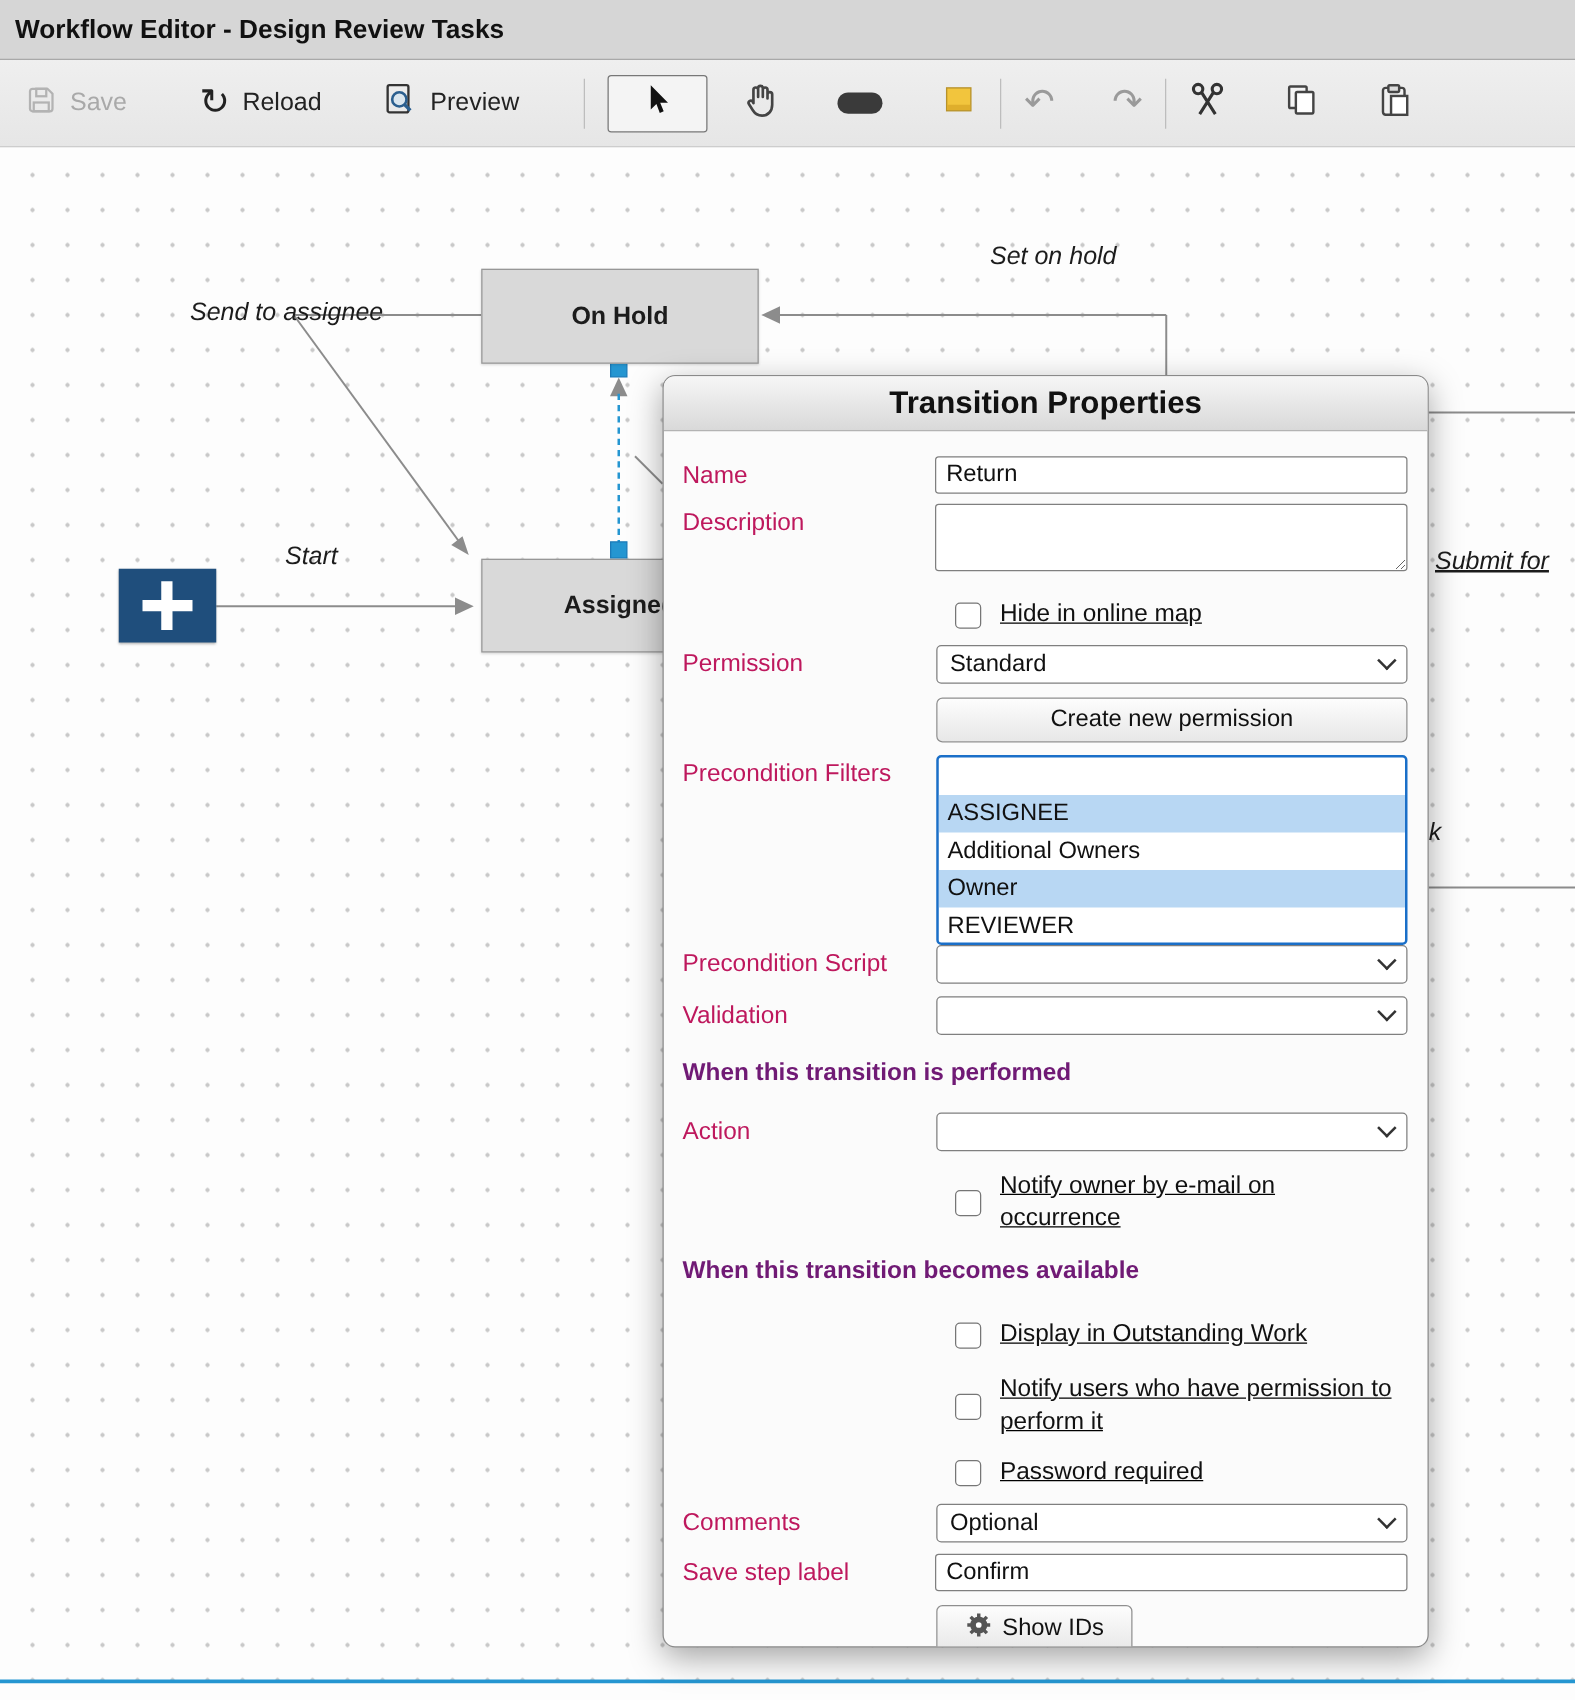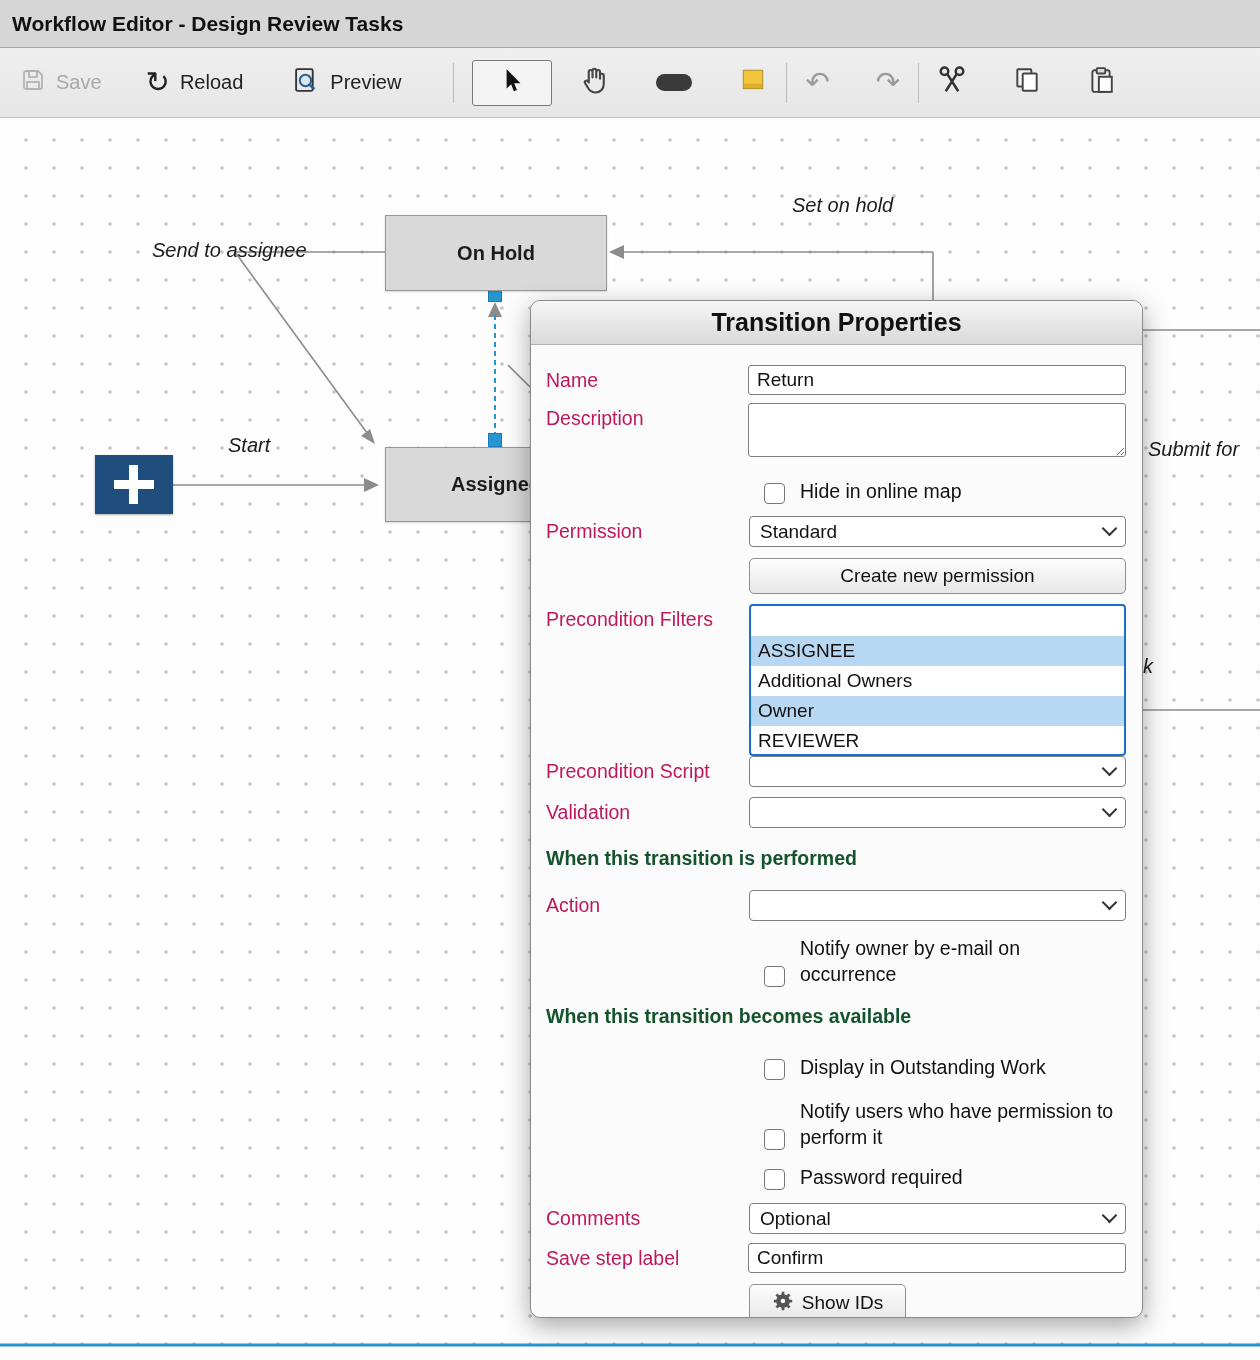--- a/index.html
+++ b/index.html
@@ -19,21 +19,21 @@
     display:flex; align-items:center; padding:0 20px; }
   .tbi { display:flex; align-items:center; gap:10px; font-size:20px; color:#222;
     cursor:default; }
   .tbi.disabled { color:#a9a9a9; }
   .tb-sep { width:1px; height:40px; background:#bdbdbd; margin:0 18px; }
   .tool-box { width:80px; height:46px; border:1px solid #777; border-radius:3px;
     display:flex; align-items:center; justify-content:center; background:#f4f4f4; }
   .glyph { font-size:29px; line-height:1; }
   .glyph.gray { color:#9a9a9a; }
   .pill { width:36px; height:17px; background:#3a3a3a; border-radius:9px; }
-  .mr-xl{margin-right:44px}.mr-l{margin-right:50px}.mr-m{margin-right:34px}
+  .mr-xl{margin-right:58px}.mr-l{margin-right:50px}.mr-m{margin-right:34px}
   .mr-s{margin-right:28px}.mr-t{margin-right:46px}
 
   
   .canvas { position:absolute; left:0; top:118px; width:1260px; height:1242px;
     background-color:#fdfdfd; overflow:hidden;
     background-image:radial-gradient(circle, #c9c9c9 1.5px, transparent 1.9px);
     background-size:28px 28px; background-position:12px 8px; }
   .conn-svg { position:absolute; left:0; top:0; }
   .node { position:absolute; background:#d9d9d9; border:1px solid #979797;
     display:flex; align-items:center; justify-content:center;
@@ -44,21 +44,21 @@
   .node-start { position:absolute; left:95px; top:337px; width:78px; height:59px;
     background:#1f4e7c; box-shadow:0 1px 2px rgba(0,0,0,.3); }
   .node-start .ph, .node-start .pv { position:absolute; background:#fff; }
   .node-start .ph { left:19px; top:25px; width:40px; height:9px; }
   .node-start .pv { left:34px; top:10px; width:9px; height:39px; }
   .clabel { position:absolute; font-style:italic; font-size:20px; color:#1c1c1c;
     white-space:nowrap; }
   .lbl-send { left:152px; top:76px;margin-top:45px; }
   .lbl-sethold { left:792px; top:76px; }
   .lbl-start { left:228px; top:316px; }
-  .lbl-submit { left:1148px; top:320px; }
+  .lbl-submit { left:1148px; top:320px;text-decoration:underline; }
   .lbl-k { left:1143px; top:537px; font-style:italic; }
 
   
   .dialog { position:absolute; left:530px; top:300px; width:613px; height:1018px;
     background:#fbfbfb; border:1px solid #8a8a8a; border-radius:10px;
     box-shadow:0 8px 26px rgba(0,0,0,.35); z-index:10; overflow:hidden; }
   .dlg-header { height:44px; background:linear-gradient(#f6f6f6,#d9d9d9);
     border-bottom:1px solid #b3b3b3; display:flex; align-items:center;
     justify-content:center; font-size:25px; font-weight:bold; color:#111; }
   .dlg-body { padding:10px 16px 0 15px; }
@@ -78,25 +78,25 @@
     background:linear-gradient(#fdfdfd,#e7e7e7); font-size:19px; color:#111;
     font-family:"Liberation Sans", sans-serif; cursor:default;
     display:flex; align-items:center; justify-content:center; }
   .btn-create { width:377px; height:36px; }
   .btn-showids { width:157px; height:38px; gap:8px; }
   .listbox { width:377px; height:152px; border:2px solid #1a6fc8; border-radius:4px;
     background:#fff; overflow:hidden; }
   .lb-item { height:30px; line-height:30px; padding-left:7px; font-size:19px;
     color:#111; }
   .lb-item.selected { background:#b8d7f3; }
-  .cbrow { display:flex; align-items:flex-end; gap:15px; margin-left:218px; }
+  .cbrow { display:flex; align-items:center; gap:15px; margin-left:218px;text-decoration:underline; }
   .cb { width:21px; height:21px; border:1.5px solid #767676; border-radius:4px;
     background:#fff; flex:none; margin-top:2px; }
   .cb-label { font-size:19.5px; color:#111; max-width:318px; line-height:26px; }
-  .sect { font-size:19.5px; font-weight:bold; color:#14532d; }
+  .sect { font-size:19.5px; font-weight:bold; color:#701a75; }
   
   .m-name{margin-top:10px}.m-desc{margin-top:8px}.m-hide{margin-top:21px}
   .m-perm{margin-top:12px}.m-create{margin-top:11px}.m-filters{margin-top:10px}
   .m-script{}.m-valid{margin-top:10px}.m-sect1{margin-top:19px}
   .m-action{margin-top:20px}.m-nowner{margin-top:14px}.m-sect2{margin-top:18px}
   .m-disp{margin-top:26px}.m-nusers{margin-top:18px}.m-pass{margin-top:14px}
   .m-comm{margin-top:13px}.m-save{margin-top:9px}.m-ids{margin-top:11px}
 </style>
 </head>
 <body>

